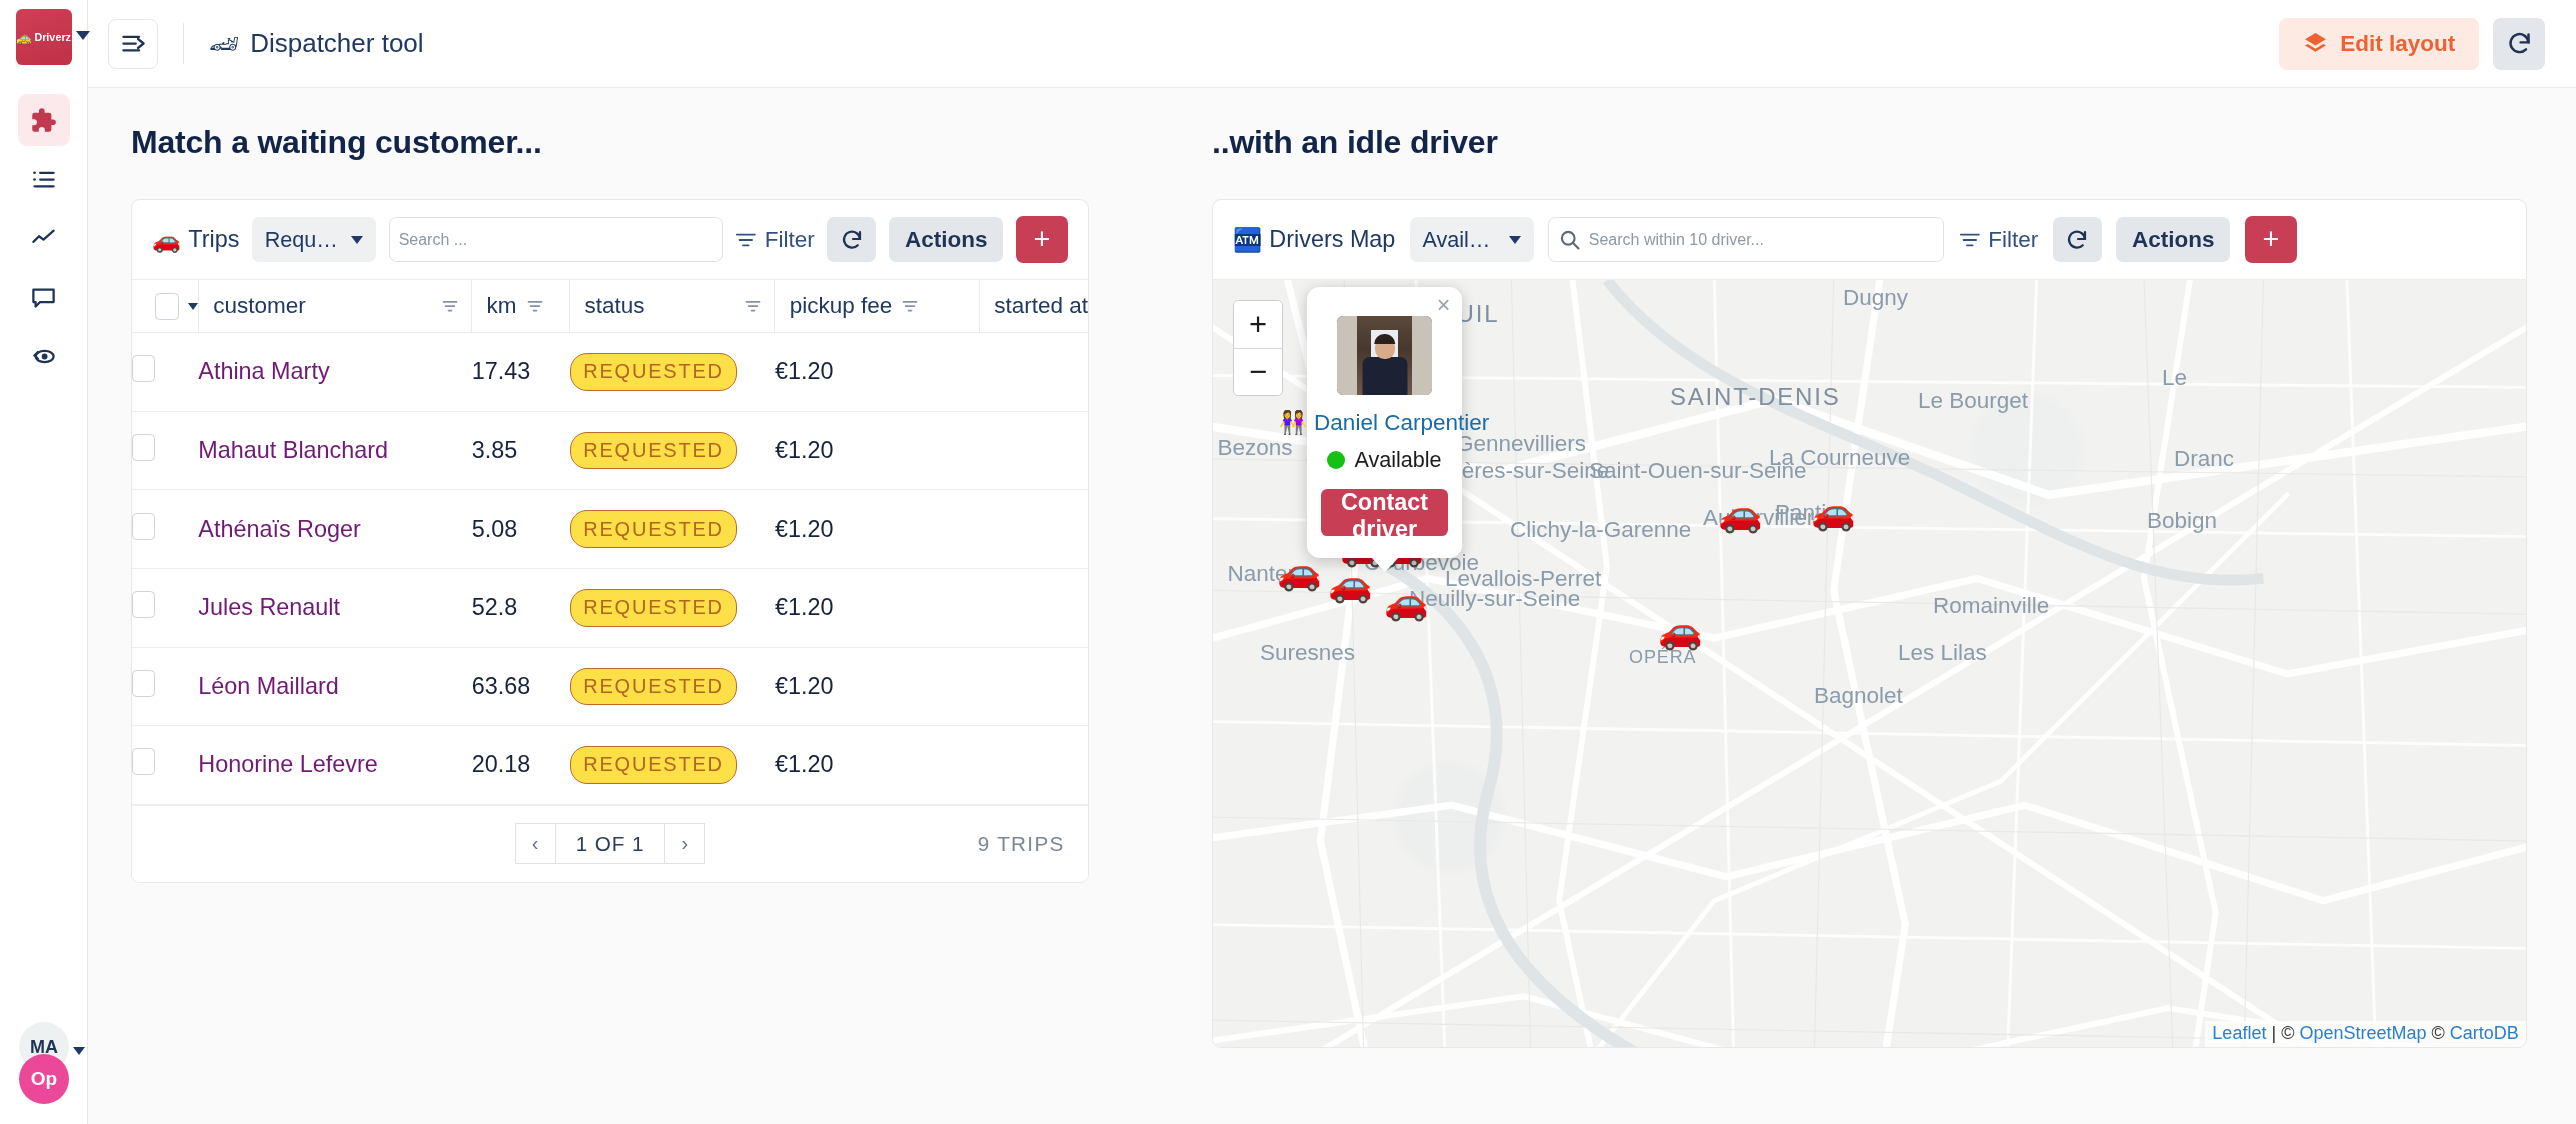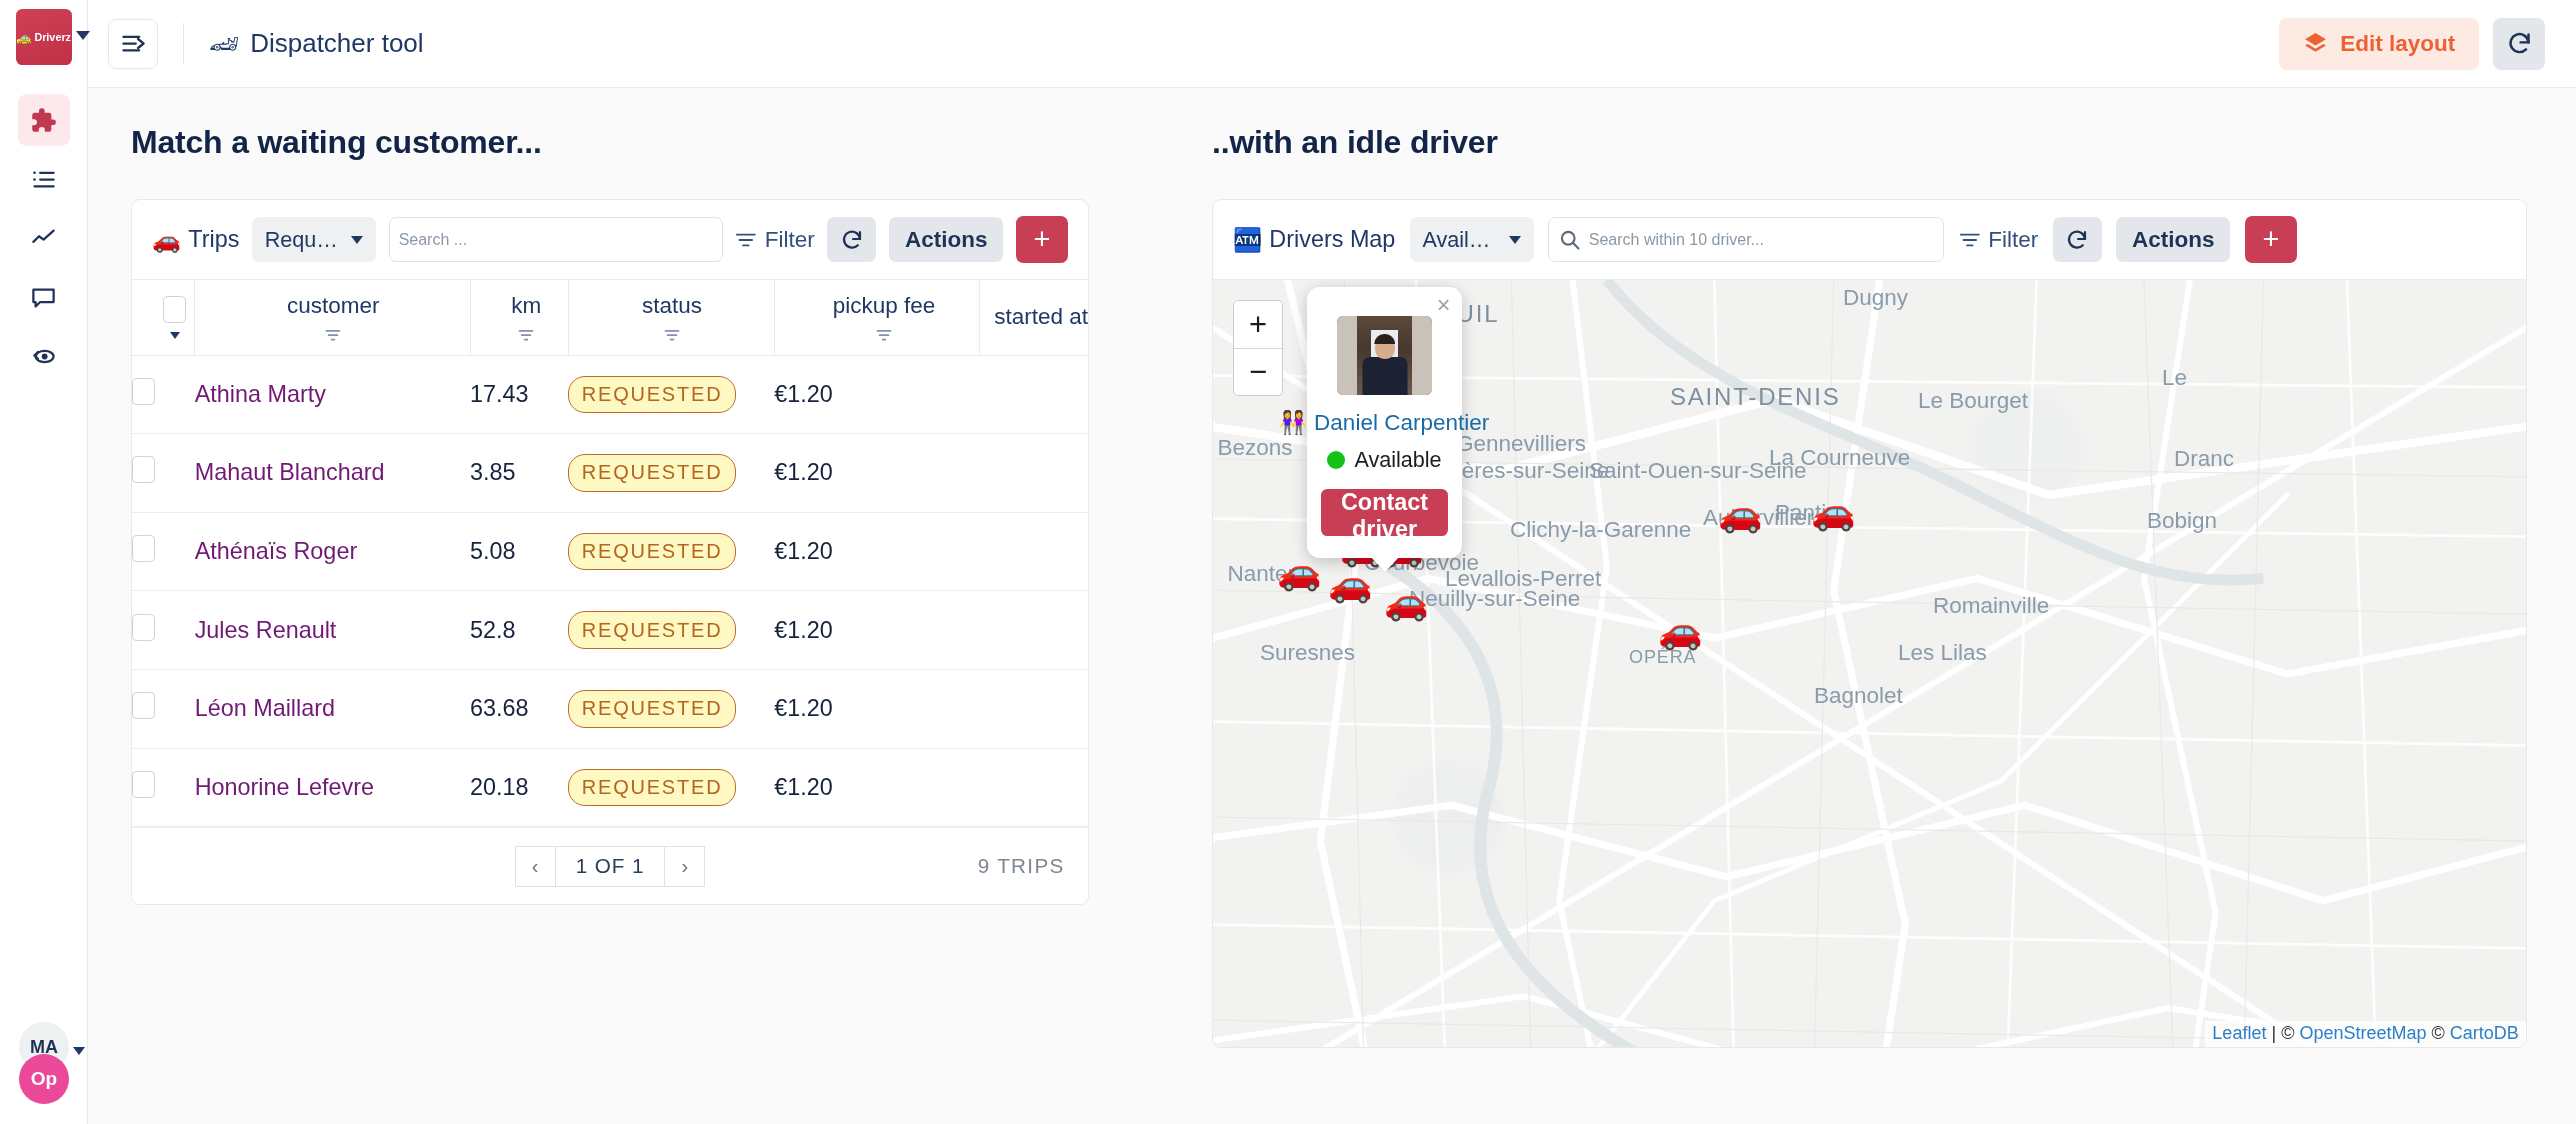--- a/index.html
+++ b/index.html
@@ -148,40 +148,40 @@
     width: 52px; height: 47px; background: #c83e55; border: none; border-radius: 7.2px;
     color: #fff; font-size: 29px; line-height: 1; cursor: pointer;
     display: flex; align-items: center; justify-content: center;
   }
 
   table.grid { width: 100%; border-collapse: collapse; }
   table.grid thead th {
     font-size: 22.5px; font-weight: normal; color: #1f3864; text-align: left;
     padding: 12.6px 0; border-bottom: 0.9px solid #e8eaec; white-space: nowrap;
   }
-  .th-inner { display: flex; align-items: center; gap: 9px; flex-direction: column; }
+  .th-inner { display: flex; align-items: center; gap: 9px; }
   .col-div { border-left: 0.9px solid #e8eaec; }
   .chk {
     width: 23.4px; height: 27px; border: 1.8px solid #cdd3d9; border-radius: 4.5px;
     display: inline-block; background: #fff;
   }
   .hdr-caret { width: 0; height: 0; border-left: 5.4px solid transparent; border-right: 5.4px solid transparent; border-top: 7.2px solid #1f3864; }
   .sortico { width: 18px; height: 14.4px; opacity: .55; }
   table.grid tbody td {
     padding: 20px 0; border-bottom: 0.9px solid #eceef0; font-size: 23.4px; color: #17233d;
     vertical-align: middle;
   }
   td.c-chk { width: 63px; padding-left: 23.4px; }
   td.c-cust { width: 279px; }
   td.c-km { width: 99px; }
   td.c-status { width: 207px; }
   td.c-fee { width: 207px; }
   .cust-link { color: #701a75; cursor: pointer; }
   .badge-req {
-    display: inline-block; border: 0.9px solid #c06a2a; background: #fef9c3;
+    display: inline-block; border: 0.9px solid #c06a2a; background: #fde047;
     color: #b4651f; border-radius: 17px; padding: 6.3px 12.6px; font-size: 20px;
     letter-spacing: 1.8px;
   }
   .card-footer {
     display: flex; align-items: center; padding: 18px 23.4px; background: #fff;
     border-top: 0.9px solid #eceef0; position: relative; height: 77px;
   }
   .pager { display: flex; align-items: center; margin: 0 auto; }
   .pg-btn {
     width: 41px; height: 41px; border: 0.9px solid #e0e3e6; background: #fff;

